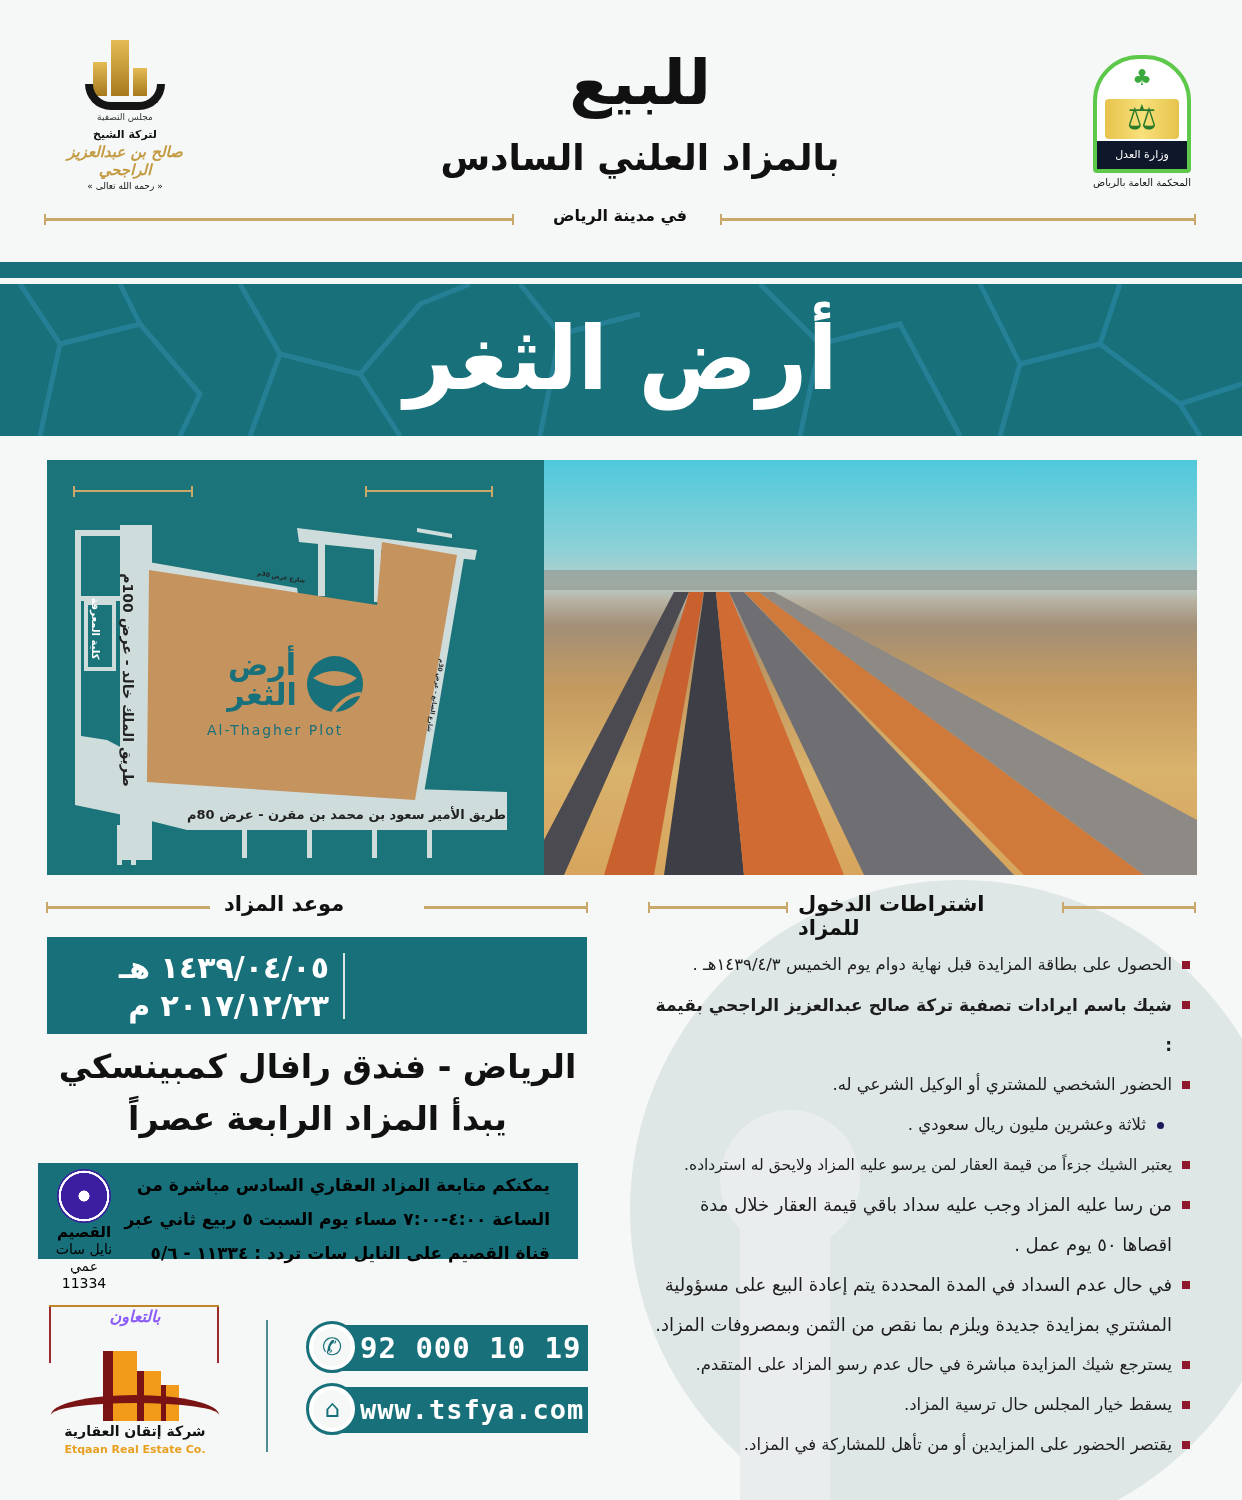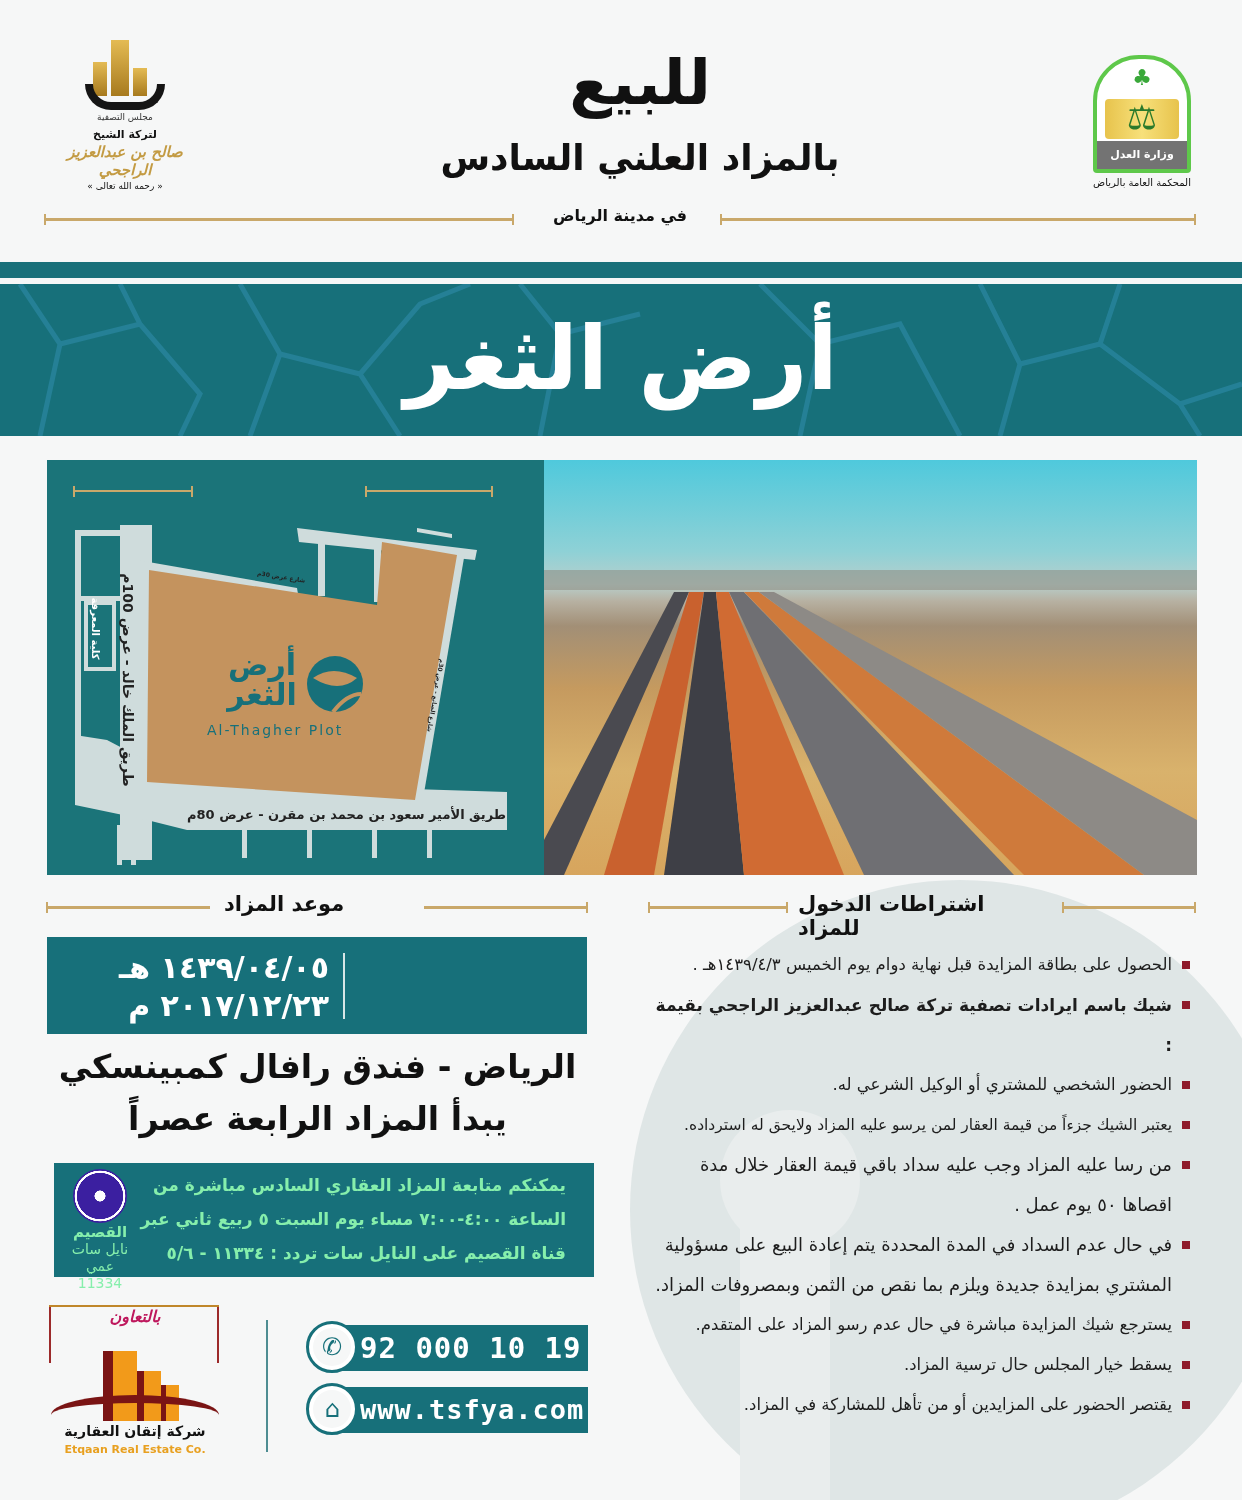--- a/index.html
+++ b/index.html
@@ -25,21 +25,21 @@
   .logo-left .t1 { font-size: 9px; color: #333; margin-top: 2px; }
   .logo-left .t2 { font-size: 11px; font-weight: bold; margin-top: 6px; }
   .logo-left .t3 { font-family: "DejaVu Serif", serif; font-size: 22px; color: #c39b43; font-style: italic; font-weight: bold; margin-top: 2px; }
   .logo-left .t4 { font-size: 9px; margin-top: 2px; }
 
   .logo-right { position: absolute; left: 1082px; top: 55px; width: 120px; height: 150px; text-align: center; }
   .moj-shield { position: relative; margin: 0 auto; width: 98px; height: 118px; border: 4px solid #5ec84a; border-radius: 46px 46px 4px 4px; background: #fff; overflow: hidden; }
   .moj-book { position: absolute; left: 8px; top: 40px; width: 74px; height: 40px; background: linear-gradient(90deg, #e7c34c, #f7e07a 50%, #e7c34c); border-radius: 4px; }
   .moj-scale { position: absolute; left: 8px; top: 38px; width: 74px; height: 40px; font-size: 34px; line-height: 40px; color: #2b7a2b; text-align: center; }
   .moj-palm { position: absolute; left: 34px; top: 6px; width: 22px; height: 28px; font-size: 22px; color: #3aa83a; text-align: center; }
-  .moj-band { position: absolute; left: 0; bottom: 0; width: 100%; height: 28px; background: #737373; color: #fff; font-size: 11px; font-weight: bold; line-height: 28px; }
+  .moj-band { position: absolute; left: 0; bottom: 0; width: 100%; height: 28px; background: #0f172a; color: #fff; font-size: 11px; font-weight: normal; line-height: 28px; }
   .logo-right .cap { font-size: 10px; margin-top: 4px; white-space: nowrap; }
 
   
   .banner-thin { position: absolute; left: 0; top: 262px; width: 1242px; height: 16px; background: #19707a; }
   .banner { position: absolute; left: 0; top: 284px; width: 1242px; height: 152px; background: #17707a; overflow: hidden; }
   .banner svg { position: absolute; left: 0; top: 0; }
   .banner-title { position: absolute; left: 0; width: 100%; top: 22px; text-align: center; color: #fff; font-size: 88px; font-weight: bold; line-height: 1.2; }
 
   
   .map { position: absolute; left: 47px; top: 460px; width: 497px; height: 415px; background: #1b7479; overflow: hidden; }
@@ -59,33 +59,33 @@
   
   .date-box { position: absolute; left: 47px; top: 937px; width: 540px; height: 97px; background: #17707a; color: #fff; }
   .date-day { position: absolute; right: 68px; top: 12px; font-size: 50px; font-weight: bold; line-height: 1.3; }
   .date-sep { position: absolute; left: 296px; top: 16px; width: 2px; height: 66px; background: #d8e6e6; }
   .date-h, .date-g { position: absolute; right: 258px; font-size: 30px; font-weight: bold; line-height: 1; white-space: nowrap; }
   .date-h { top: 16px; }
   .date-g { top: 54px; }
 
   .venue { position: absolute; left: 45px; width: 545px; font-size: 33px; font-weight: bold; text-align: center; white-space: nowrap; line-height: 1; }
 
-  .broadcast { position: absolute; left: 54px; top: 1163px; width: 540px; height: 114px; background: #17707a; color: #86efac; }
+  .broadcast { position: absolute; left: 38px; top: 1163px; width: 540px; height: 96px; background: #17707a; color: #000000; }
   .broadcast p { position: absolute; right: 28px; font-size: 17px; font-weight: bold; white-space: nowrap; }
   .qassim { position: absolute; left: 10px; top: 6px; width: 72px; height: 104px; text-align: center; }
   .qassim .flower { margin: 0 auto; width: 54px; height: 54px; border-radius: 50%; background: radial-gradient(circle, #fff 0 14%, #3b1fa0 15% 60%, #fff 61% 66%, #3b1fa0 67%); }
   .qassim .nm { font-size: 15px; font-weight: bold; line-height: 1.2; }
   .qassim .sm { font-size: 14px; line-height: 1.2; }
 
   
   .etqaan { position: absolute; left: 45px; top: 1305px; width: 180px; height: 160px; text-align: center; }
   .etqaan .frame { position: absolute; left: 4px; top: 0; width: 170px; height: 48px; border-top: 2px solid #c0872a; }
   .etqaan .frame::before, .etqaan .frame::after { content: ""; position: absolute; top: 0; width: 2px; height: 56px; background: #9c2a2a; }
   .etqaan .frame::before { left: 0; } .etqaan .frame::after { right: 0; }
-  .etqaan .coop { position: absolute; left: 40px; top: 2px; width: 100px; font-size: 16px; color: #be185d; font-weight: bold; font-style: italic; background: #f6f7f7; }
+  .etqaan .coop { position: absolute; left: 40px; top: 2px; width: 100px; font-size: 16px; color: #8b5cf6; font-weight: bold; font-style: italic; background: #f6f7f7; }
   .etqaan .bld { position: absolute; bottom: 64px; background: linear-gradient(90deg, #7a1414 0 30%, #f29a1a 30%); }
   .etqaan .swoosh { position: absolute; left: 6px; top: 90px; width: 168px; height: 40px; border-top: 8px solid #7a1414; border-radius: 50% 50% 0 0; }
   .etqaan .ar { position: absolute; left: 0; width: 100%; top: 118px; font-size: 14px; font-weight: bold; }
   .etqaan .en { position: absolute; left: 0; width: 100%; top: 138px; font-size: 11px; color: #e8a020; font-weight: bold; direction: ltr; }
 
   .vsep { position: absolute; left: 266px; top: 1320px; width: 2px; height: 132px; background: #4e8d92; }
 
   .contact { position: absolute; left: 306px; height: 46px; width: 282px; }
   .contact .bar { position: absolute; left: 24px; top: 0; right: 0; height: 46px; background: #17707a; color: #fff; font-family: "DejaVu Sans Mono", monospace; font-weight: bold; font-size: 29px; line-height: 46px; padding-left: 30px; direction: ltr; text-align: left; white-space: nowrap; letter-spacing: 1px; }
   .contact .ico { position: absolute; left: 0; top: -4px; width: 52px; height: 52px; border-radius: 50%; background: #f6f7f7; border: 3px solid #17707a; box-shadow: inset 0 0 0 4px #fff; color: #17707a; font-size: 24px; line-height: 46px; text-align: center; z-index: 2; }
@@ -269,19 +269,20 @@
 </div>
 
 <div class="gold-line" style="left:648px;top:906px;width:140px;"></div>
 <div class="gold-line" style="left:1062px;top:906px;width:134px;"></div>
 <div class="sec-head" style="left:784px;top:892px;width:282px;background:transparent;">اشتراطات الدخول للمزاد</div>
 
 <div class="conditions">
   <div class="cond-item">الحصول على بطاقة المزايدة قبل نهاية دوام يوم الخميس ١٤٣٩/٤/٣هـ .</div>
   <div class="cond-item bold">شيك باسم ايرادات تصفية تركة صالح عبدالعزيز الراجحي بقيمة :</div>
   <div class="cond-item">الحضور الشخصي للمشتري أو الوكيل الشرعي له.</div>
+  <div class="cond-item sub">ثلاثة وعشرين مليون ريال سعودي .</div>
   <div class="cond-item" style="font-size:15.5px;">يعتبر الشيك جزءاً من قيمة العقار لمن يرسو عليه المزاد ولايحق له استرداده.</div>
   <div class="cond-item big">من رسا عليه المزاد وجب عليه سداد باقي قيمة العقار خلال مدة اقصاها ٥٠ يوم عمل .</div>
   <div class="cond-item big">في حال عدم السداد في المدة المحددة يتم إعادة البيع على مسؤولية المشتري بمزايدة جديدة ويلزم بما نقص من الثمن وبمصروفات المزاد.</div>
   <div class="cond-item">يسترجع شيك المزايدة مباشرة في حال عدم رسو المزاد على المتقدم.</div>
   <div class="cond-item">يسقط خيار المجلس حال ترسية المزاد.</div>
   <div class="cond-item">يقتصر الحضور على المزايدين أو من تأهل للمشاركة في المزاد.</div>
 </div>
 
 </body></html>

